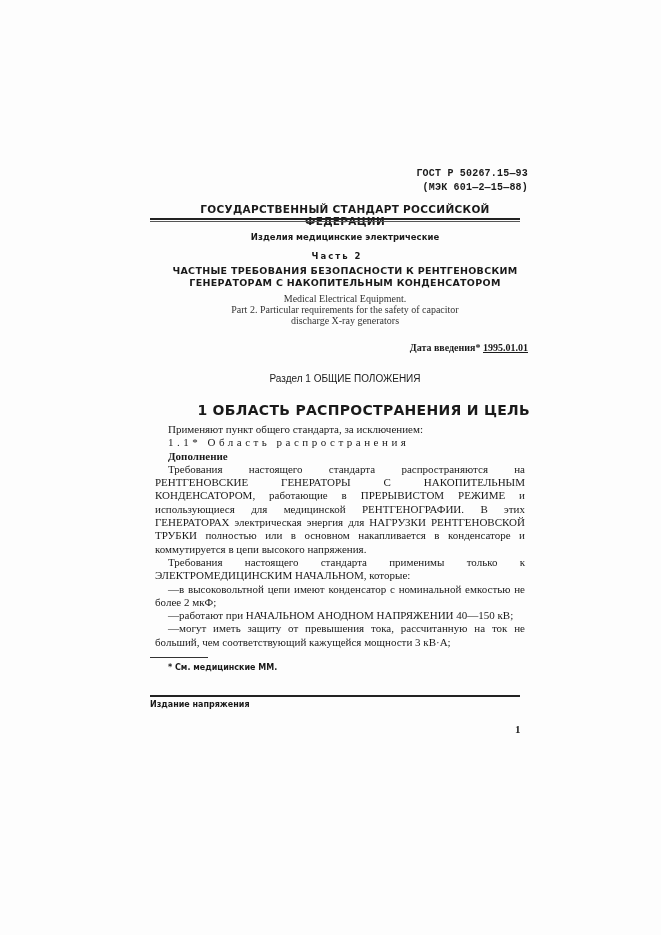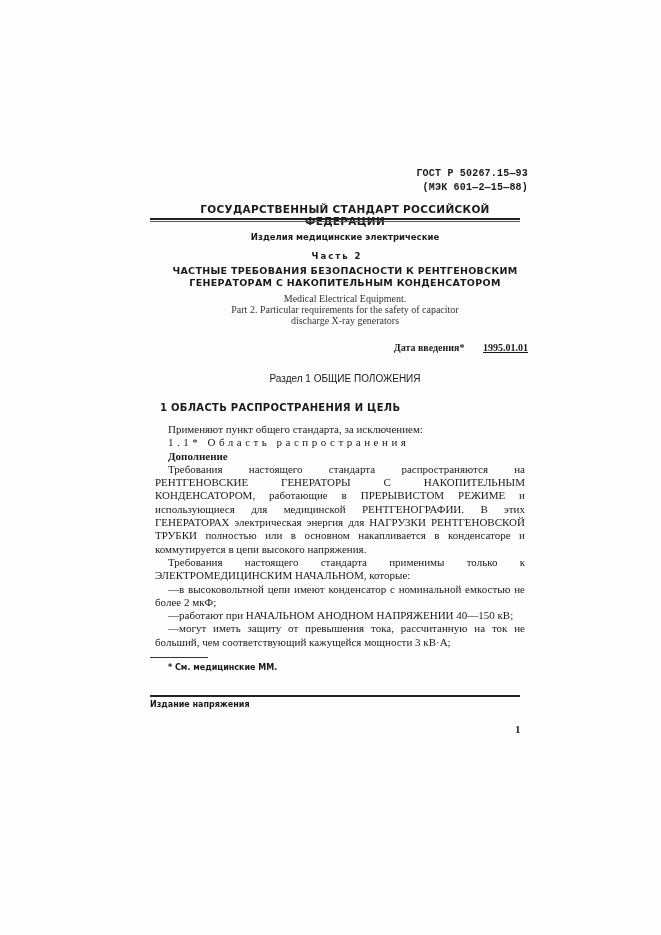--- a/index.html
+++ b/index.html
@@ -10,23 +10,23 @@
   .abs { position: absolute; }
   .gost { left: 380px; top: 167px; width: 148px; text-align: right; font-family: Liberation Mono, monospace; font-weight: bold; font-size: 10px; line-height: 14px; letter-spacing: 0.2px; }
   .state { left: 160px; top: 203px; width: 370px; text-align: center; font-family: "DejaVu Sans", sans-serif; font-weight: bold; font-size: 10.5px; letter-spacing: 0.3px; }
   .rule-thick { left: 150px; top: 218px; width: 370px; height: 2px; background: #222; }
   .rule-thin { left: 150px; top: 221px; width: 370px; height: 1px; background: #555; }
   .sub1 { left: 160px; top: 232px; width: 370px; text-align: center; font-family: "DejaVu Sans", sans-serif; font-weight: bold; font-size: 8.5px; }
   .part { left: 152px; top: 251px; width: 370px; text-align: center; font-family: "DejaVu Sans", sans-serif; font-weight: bold; font-size: 8.5px; letter-spacing: 2px; }
   .title { left: 160px; top: 265px; width: 370px; text-align: center; font-family: "DejaVu Sans", sans-serif; font-weight: bold; font-size: 9.5px; line-height: 12px; letter-spacing: 0.3px; }
   .eng { left: 160px; top: 293px; width: 370px; text-align: center; font-size: 10px; line-height: 11px; color: #333; }
   .date { left: 340px; top: 342px; width: 188px; text-align: right; font-size: 10px; font-weight: bold; }
-  .date .val { text-decoration: underline; margin-left: 16px; }
+  .date .val { text-decoration: underline; }
   .section { left: 160px; top: 373px; width: 370px; text-align: center; font-family: "Liberation Sans", sans-serif; font-size: 10px; }
-  .clause { left: 160px; top: 402px; width: 370px; text-align: left; font-family: "DejaVu Sans", sans-serif; font-weight: bold; font-size: 10px; letter-spacing: 0.3px; }
+  .clause { left: 160px; top: 402px; width: 370px; text-align: right; font-family: "DejaVu Sans", sans-serif; font-weight: bold; font-size: 14px; letter-spacing: 0.3px; }
   .body { left: 155px; top: 423px; width: 370px; font-size: 11px; line-height: 13.3px; }
   .body p { margin: 0; text-align: justify; }
   .ind { text-indent: 13px; }
   .spaced { letter-spacing: 3.5px; }
   .bold { font-weight: bold; }
   .fn-rule { left: 150px; top: 657px; width: 58px; height: 1px; background: #333; }
   .footnote { left: 168px; top: 663px; font-family: "DejaVu Sans", sans-serif; font-weight: bold; font-size: 8px; }
   .bottom-rule { left: 150px; top: 695px; width: 370px; height: 2px; background: #222; }
   .official { left: 150px; top: 700px; font-family: "DejaVu Sans", sans-serif; font-weight: bold; font-size: 8px; }
   .pagenum { left: 515px; top: 723px; font-weight: bold; font-size: 11px; }

